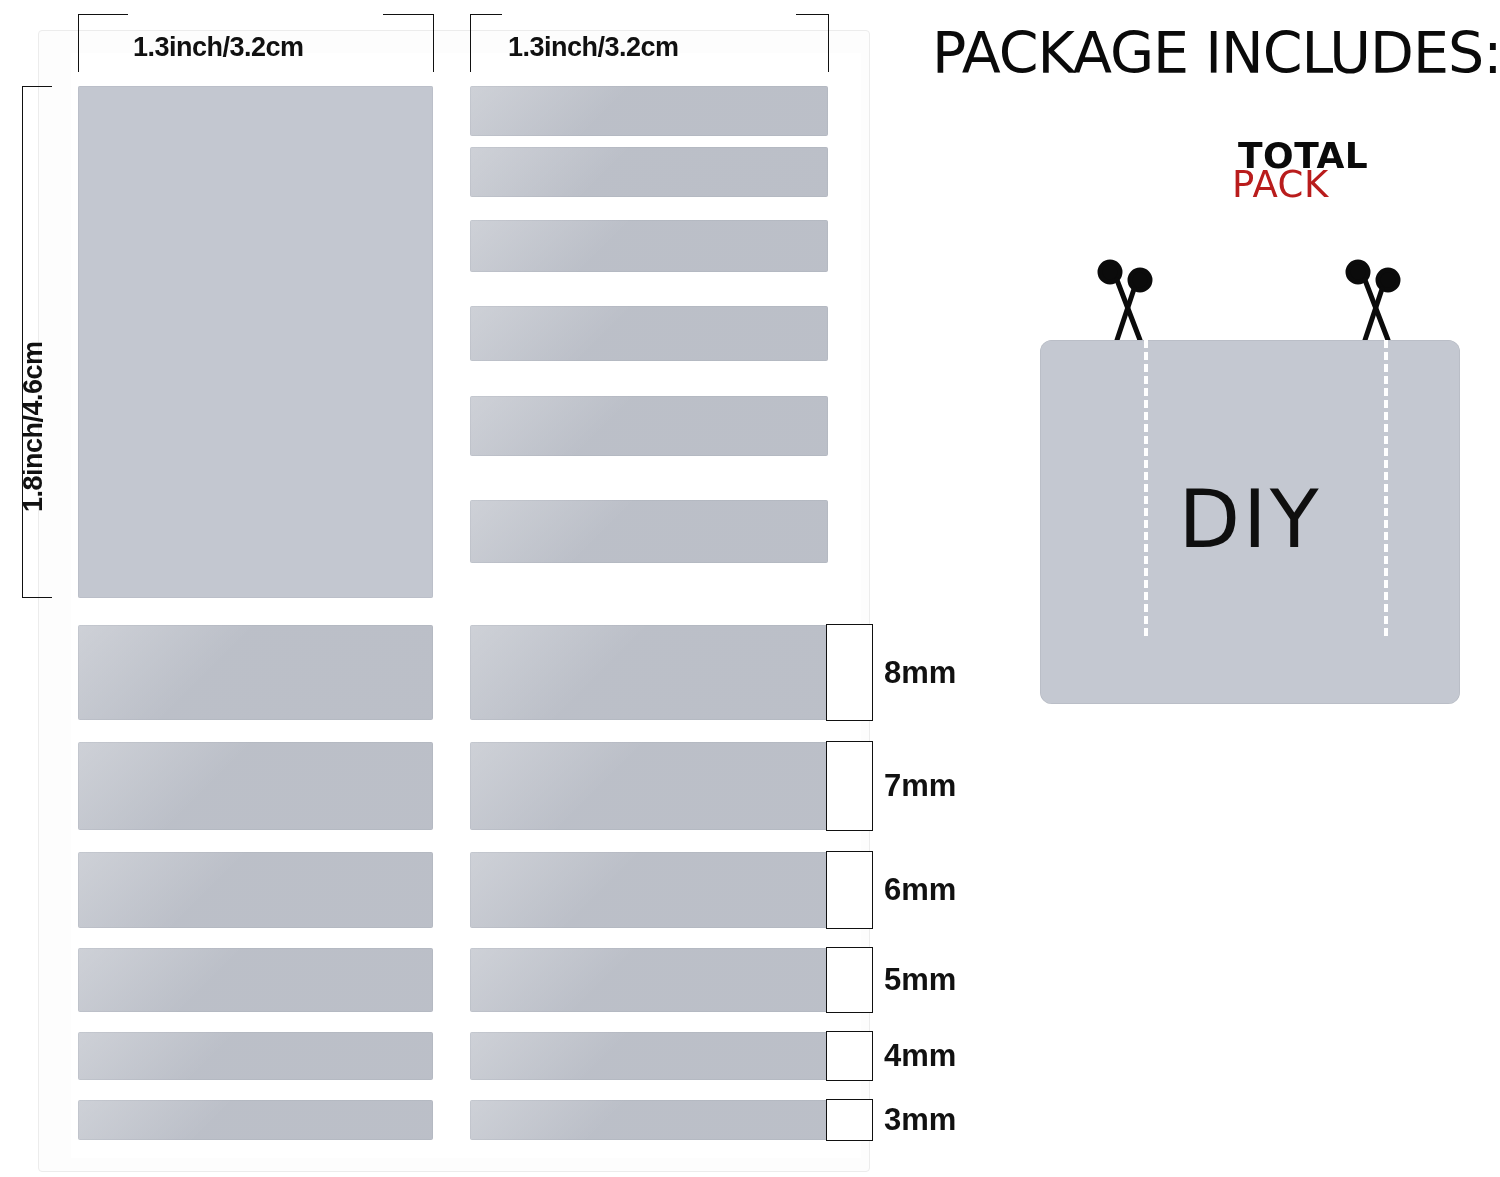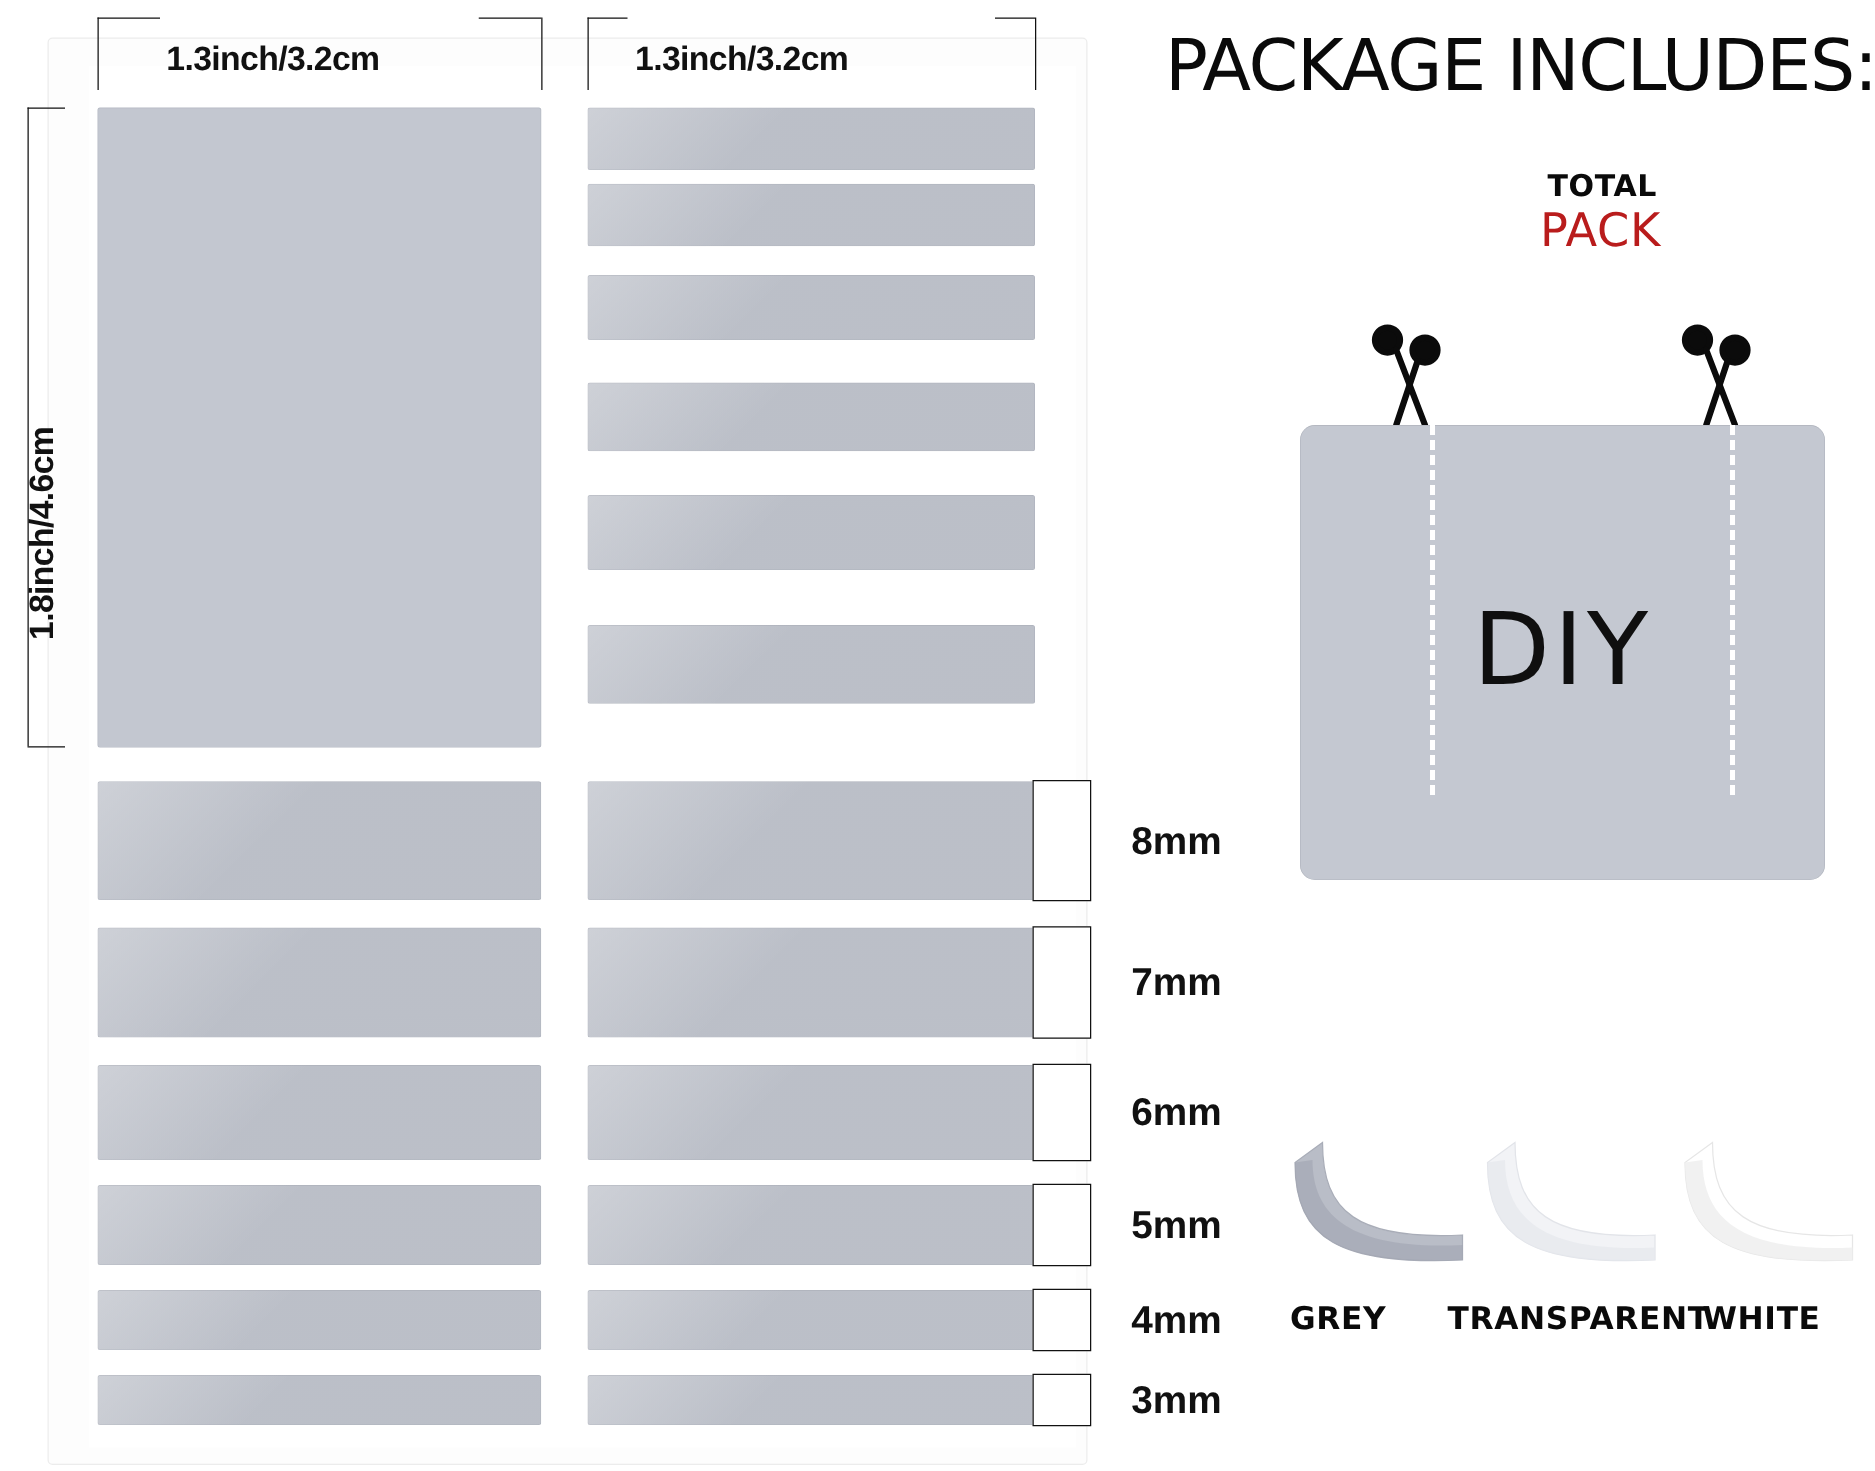--- a/index.html
+++ b/index.html
@@ -100,21 +100,20 @@
   }
   .callout .txt {
     position: absolute;
     left: 58px;
     top: 50%;
     transform: translateY(-50%);
     font-size: 31px;
     font-weight: 700;
     color: #111;
     white-space: nowrap;
-    margin-left: 21px;
   }
 
   
   .pkg-title {
     position: absolute;
     left: 932px;
     top: 20px;
     font-size: 57px;
     font-weight: 400;
     letter-spacing: -1px;
@@ -130,21 +129,21 @@
     line-height: 96px;
     font-weight: 900;
     color: #0a0a0a;
     font-family: "DejaVu Sans", sans-serif;
     letter-spacing: -2px;
   }
   .count-total {
     position: absolute;
     left: 1238px;
     top: 135px;
-    font-size: 24px;
+    font-size: 36px;
     font-weight: 700;
     color: #0a0a0a;
     font-family: "DejaVu Sans", sans-serif;
     letter-spacing: 0.5px;
   }
   .count-pack {
     position: absolute;
     left: 1232px;
     top: 163px;
     font-size: 37px;
@@ -340,35 +339,14 @@
     </g>
   </svg>
 
   <div class="diy-card">
     <div class="cut-dash" style="left:104px;"></div>
     <div class="cut-dash" style="left:344px;"></div>
     <div class="diy-text">DIY</div>
   </div>
 
 
-  <div class="swatch-row">
-
-    <svg class="swatch" style="left:18px;" viewBox="0 0 150 120">
-      <path d="M8 30 C8 92 44 112 142 108 L142 88 C58 92 30 70 30 14 Z" fill="#b9bdc7" stroke="#a9adb8" stroke-width="1"></path>
-      <path d="M8 30 C8 92 44 112 142 108 L142 96 C54 100 22 74 22 28 Z" fill="#9ea3ae" opacity="0.55"></path>
-    </svg>
-    <div class="swatch-label" style="left:22px;">GREY</div>
-
-    <svg class="swatch" style="left:172px;" viewBox="0 0 150 120">
-      <path d="M8 30 C8 92 44 112 142 108 L142 88 C58 92 30 70 30 14 Z" fill="#f2f3f6" stroke="#e2e4e9" stroke-width="1"></path>
-      <path d="M8 30 C8 92 44 112 142 108 L142 98 C54 102 22 76 22 28 Z" fill="#e6e8ed" opacity="0.8"></path>
-    </svg>
-    <div class="swatch-label" style="left:148px;">TRANSPARENT</div>
-
-    <svg class="swatch" style="left:330px;" viewBox="0 0 150 120">
-      <path d="M8 30 C8 92 44 112 142 108 L142 88 C58 92 30 70 30 14 Z" fill="#ffffff" stroke="#e6e6e6" stroke-width="1"></path>
-      <path d="M8 30 C8 92 44 112 142 108 L142 98 C54 102 22 76 22 28 Z" fill="#f0f0f0" opacity="0.9"></path>
-    </svg>
-    <div class="swatch-label" style="left:352px;">WHITE</div>
-
-  </div>
 
 </div>
 
 </body></html>

